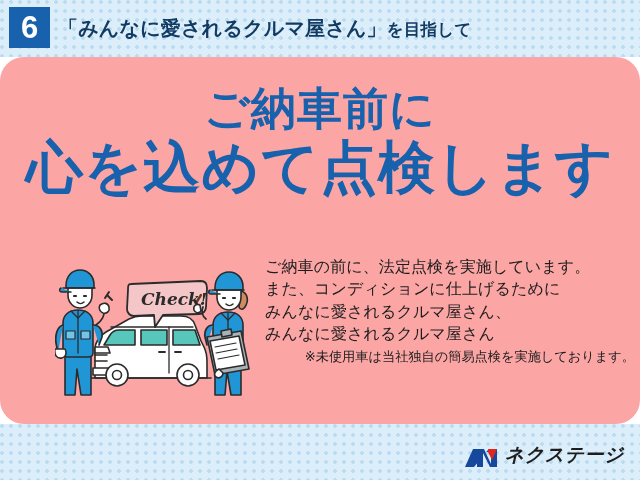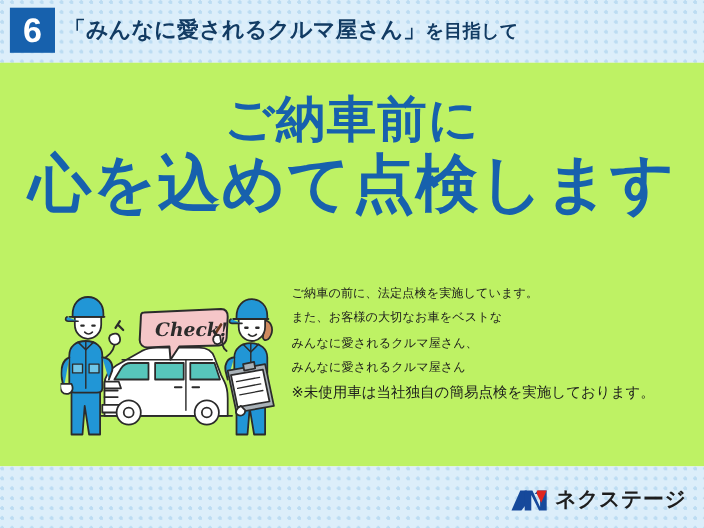--- a/index.html
+++ b/index.html
@@ -85,21 +85,22 @@
     font-size: 16.5px;
   }
 
   
   #content {
     position: absolute;
     top: 57px;
     left: 0;
     width: 640px;
     height: 367px;
-    background: #bef264;
+    background: #fca5a5;
+    border-radius: 24px;
   }
 
   
   #headline {
     position: absolute;
     top: 23px;
     left: 0;
     width: 640px;
     text-align: center;
     color: #1761ad;
@@ -122,53 +123,55 @@
   
   #body-copy {
     position: absolute;
     left: 265px;
     top: 199px;
     width: 370px;
     color: #1c1c1c;
   }
   #body-copy .bline {
     display: block;
-    font-size: 11px;
+    font-size: 16px;
     line-height: 22.3px;
     white-space: nowrap;
     letter-spacing: 0.1px;
   }
   #body-copy .note {
     display: block;
     font-size: 13.2px;
     line-height: 21px;
     white-space: nowrap;
     margin-top: 1px;
     letter-spacing: 0px;
+    text-align: right;
   }
 
   
   #illustration {
     position: absolute;
     left: 55px;
     top: 208px;
     width: 205px;
     height: 135px;
   }
   #illustration svg { display: block; }
 
   
   #footer-logo {
     position: absolute;
     right: 16px;
     top: 440px;
     height: 30px;
     display: flex;
-    align-items: center;
+    align-items: flex-end;
     gap: 7px;
+    font-style: italic;
   }
   #logo-mark { display: block; }
   #logo-word {
     font-size: 19px;
     font-weight: bold;
     color: #1d1d1d;
     line-height: 30px;
     letter-spacing: 0.5px;
     white-space: nowrap;
   }
@@ -189,21 +192,21 @@
 
   <div id="content">
 
     <div id="headline">
       <span class="line1">ご納車前に</span>
       <span class="line2">心を込めて点検します</span>
     </div>
 
     <div id="body-copy">
       <span class="bline">ご納車の前に、法定点検を実施しています。</span>
-      <span class="bline">また、お客様の大切なお車をベストな</span>
+      <span class="bline">また、コンディションに仕上げるために</span>
       <span class="bline">みんなに愛されるクルマ屋さん、</span>
       <span class="bline">みんなに愛されるクルマ屋さん</span>
       <span class="note">※未使用車は当社独自の簡易点検を実施しております。</span>
     </div>
 
     <div id="illustration">
       <svg width="205" height="135" viewBox="0 0 205 135" xmlns="http://www.w3.org/2000/svg">
         <g stroke="#2b2b2b" stroke-width="1.6" stroke-linecap="round" stroke-linejoin="round" fill="none">
 
           <g>

